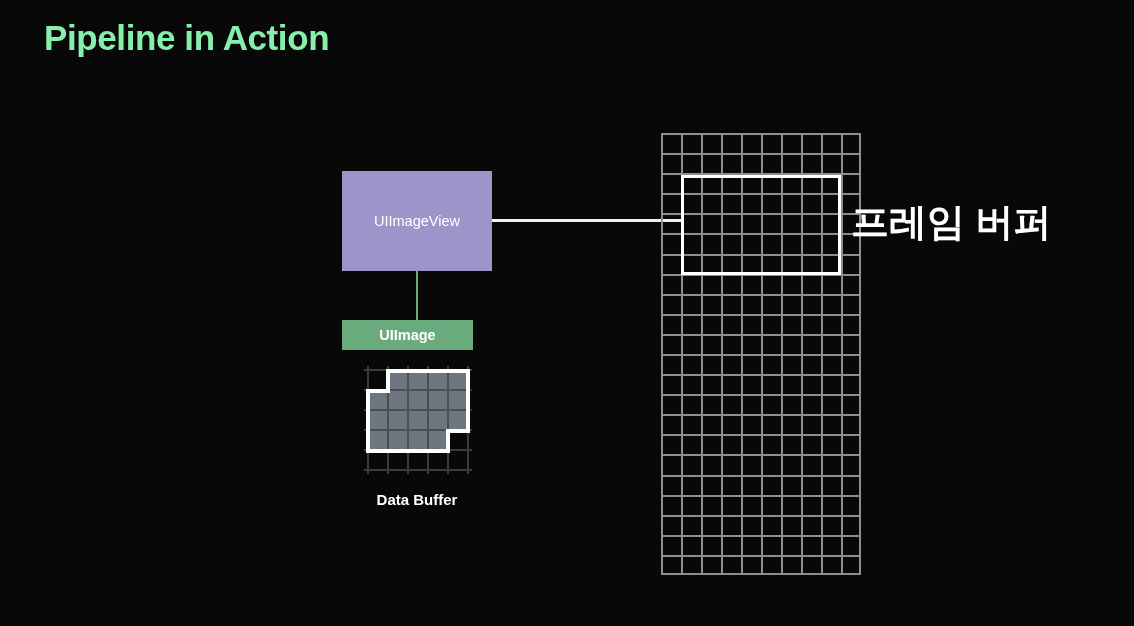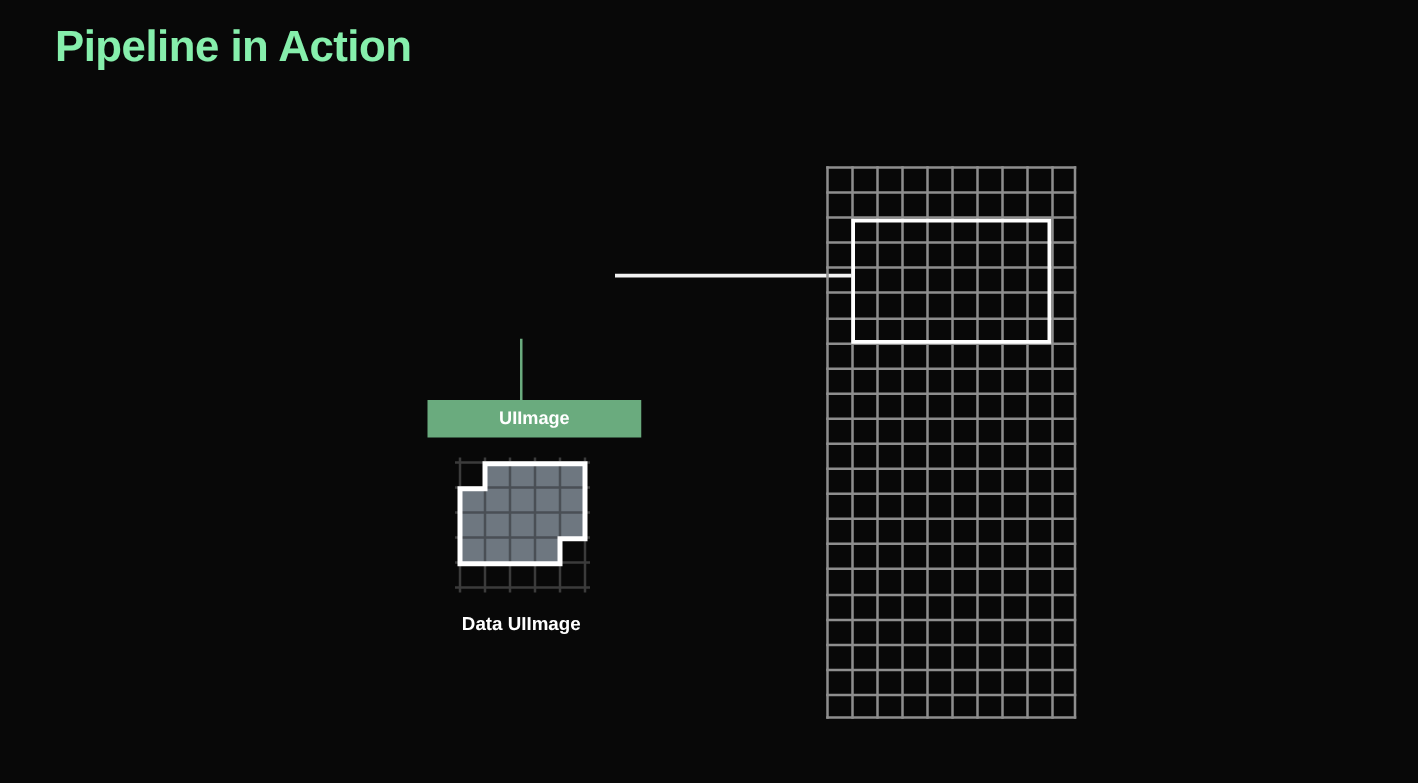--- a/index.html
+++ b/index.html
@@ -45,21 +45,21 @@
     position:absolute;
     left:416px; top:271px;
     width:2px; height:50px;
     background:#6aab7e;
   }
 
   
   #uiimage-box {
     position:absolute;
     left:342px; top:320px;
-    width:171px; height:30px;
+    width:131px; height:30px;
     background:#6aab7e;
     display:flex; align-items:center; justify-content:center;
   }
   #uiimage-box .box-label {
     font-size:14.5px;
     font-weight:bold;
     color:#ffffff;
     white-space:nowrap;
   }
 
@@ -139,20 +139,23 @@
     letter-spacing:0px;
   }
 </style>
 </head>
 <body>
 
 <div id="slide">
 
   <div id="slide-title">Pipeline in Action</div>
 
+  <div id="uiimageview-box">
+    <span class="box-label">UIImageView</span>
+  </div>
 
   <div id="uiimageview-to-uiimage-connector"></div>
 
   <div id="uiimage-box">
     <span class="box-label">UIImage</span>
   </div>
 
   <div id="uiimageview-to-framebuffer-connector"></div>
 
   <div id="data-buffer-group">
@@ -213,21 +216,21 @@
         <div class="db-inner-h" style="top: 59px; left: 60px; width: 20px;"></div>
         <div class="db-inner-v" style="left: 19px; top: 60px; height: 20px;"></div>
         <div class="db-inner-v" style="left: 39px; top: 60px; height: 20px;"></div>
         <div class="db-inner-v" style="left: 59px; top: 60px; height: 20px;"></div>
       </div>
     <svg id="data-buffer-outline" viewBox="0 0 115 112" width="115" height="112">
       <path d="M 28,6 L 108,6 L 108,66 L 88,66 L 88,86 L 8,86 L 8,26 L 28,26 Z" fill="none" stroke="#ffffff" stroke-width="4"></path>
     </svg>
   </div>
 
-  <div id="data-buffer-label">Data UIImage</div>
+  <div id="data-buffer-label">Data Buffer</div>
 
   <div id="frame-buffer-grid">
       <div class="fb-line-v" style="left: 0px; background: rgb(142, 142, 142);"></div>
       <div class="fb-line-v" style="left: 20px; background: rgb(142, 142, 142);"></div>
       <div class="fb-line-v" style="left: 40px; background: rgb(142, 142, 142);"></div>
       <div class="fb-line-v" style="left: 60px; background: rgb(142, 142, 142);"></div>
       <div class="fb-line-v" style="left: 80px; background: rgb(142, 142, 142);"></div>
       <div class="fb-line-v" style="left: 100px; background: rgb(142, 142, 142);"></div>
       <div class="fb-line-v" style="left: 120px; background: rgb(142, 142, 142);"></div>
       <div class="fb-line-v" style="left: 140px; background: rgb(142, 142, 142);"></div>
@@ -254,14 +257,15 @@
       <div class="fb-line-h" style="top: 341.545px; background: rgb(142, 142, 142);"></div>
       <div class="fb-line-h" style="top: 361.636px; background: rgb(142, 142, 142);"></div>
       <div class="fb-line-h" style="top: 381.727px; background: rgb(142, 142, 142);"></div>
       <div class="fb-line-h" style="top: 401.818px; background: rgb(142, 142, 142);"></div>
       <div class="fb-line-h" style="top: 421.909px; background: rgb(142, 142, 142);"></div>
       <div class="fb-line-h" style="top: 440px; background: rgb(142, 142, 142);"></div>
     </div>
 
   <div id="frame-buffer-highlight"></div>
 
+  <div id="frame-buffer-label">프레임 버퍼</div>
 
 </div>
 
 </body></html>

